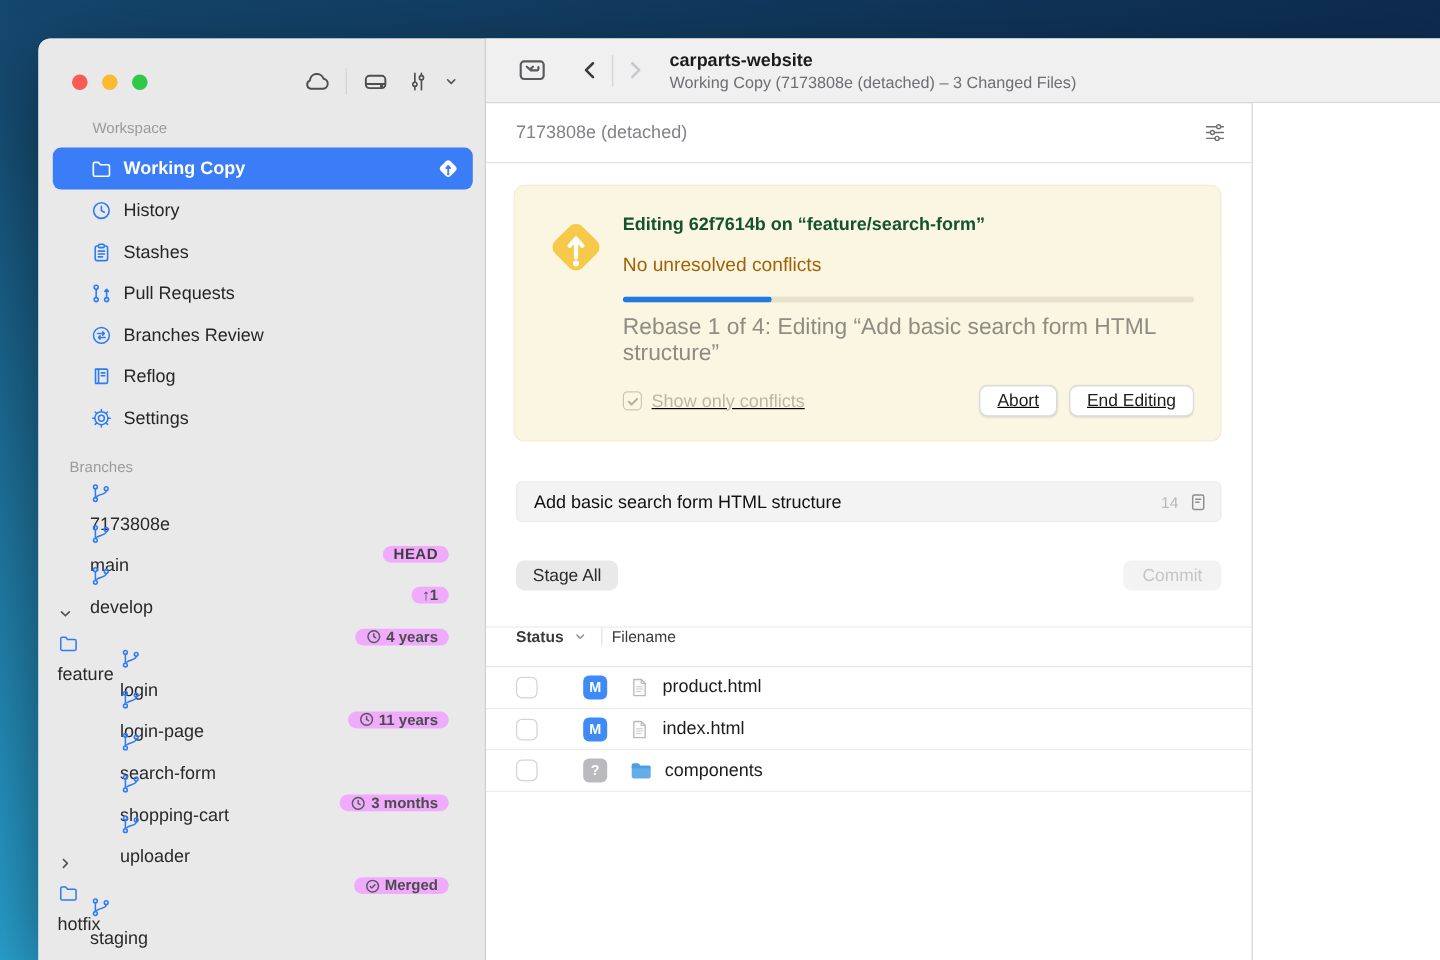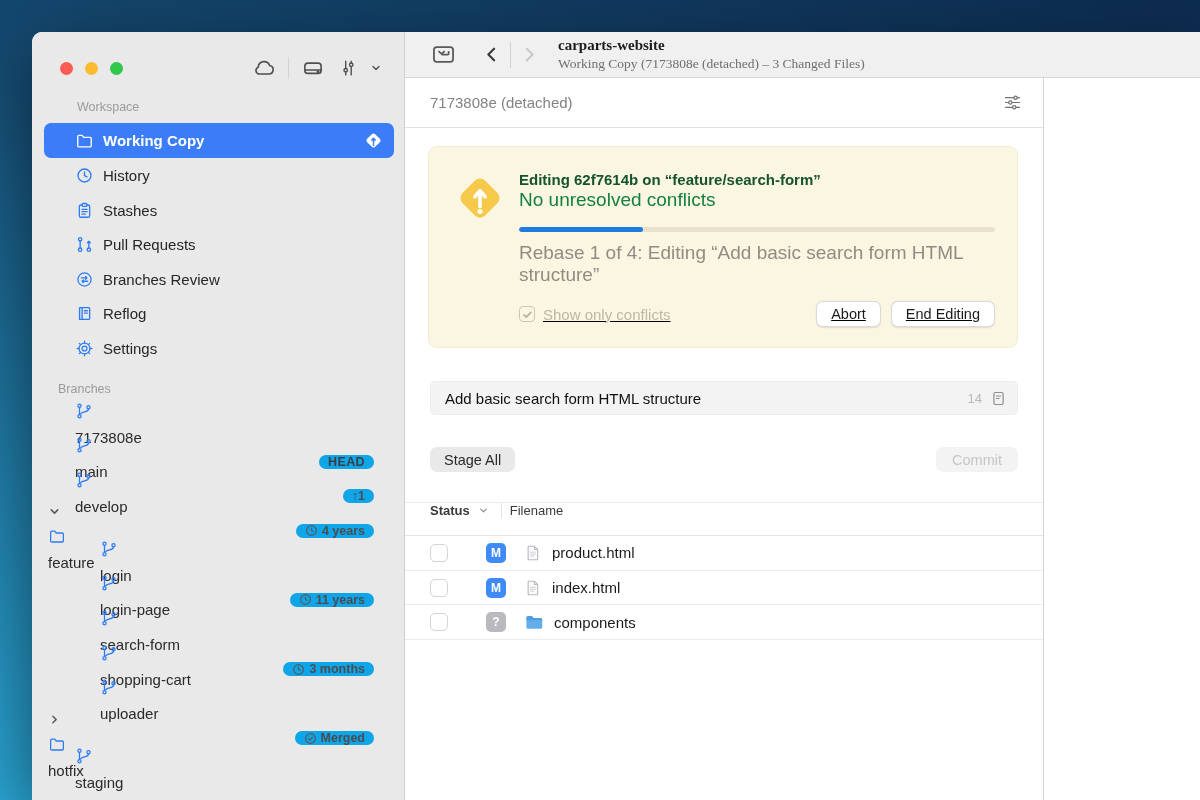--- a/index.html
+++ b/index.html
@@ -28,44 +28,44 @@
   .lbl-branches { margin:16px 0 6px 26px; }
   .nav-item { height:34.5px; display:flex; align-items:center; padding-left:43px; gap:9px; font-size:15px; color:#262628; }
   .nav-item .nicon { color:#2d7cf5; display:flex; }
   .nav-item.selected { margin:0 10px 1px 12px; padding-left:31px; border-radius:7px; background:#3b7df6; color:#fff; font-weight:600; }
   .nav-item.selected .nicon { color:#fff; }
   .sel-badge { margin-left:auto; margin-right:10px; display:flex; }
   .brow { height:34.6px; display:flex; align-items:flex-start; gap:9px; font-size:15px; color:#2a2a2c;flex-direction:column; }
   .b0 { padding-left:43px; } .bf { padding-left:16px; } .b1 { padding-left:68px; }
   .brow .bicon { color:#2d7cf5; display:flex; }
   .brow .chev { color:#55555a; display:flex; }
-  .pill { margin-left:auto; margin-right:30px; height:17px; background:#0ea5e9; border-radius:10px;
+  .pill { margin-left:auto; margin-right:30px; height:17px; background:#f0abfc; border-radius:10px;
           display:flex; align-items:center; gap:4px; padding:0 9px; font-size:12.5px; font-weight:600; color:#4c4c4e; }
   .pill.head { font-weight:700; letter-spacing:.4px; color:#3e3e40; }
   .pill .picon { display:flex; color:#58585c; }
   
   .main { flex:1; display:flex; flex-direction:column; background:#fff; }
-  .toolbar { height:46px; background:#f0f0f1; border-bottom:1px solid #d6d6d8; display:flex; align-items:center; padding-left:25px;font-family:Liberation Serif, serif; }
+  .toolbar { height:54px; background:#f0f0f1; border-bottom:1px solid #d6d6d8; display:flex; align-items:center; padding-left:25px; }
   .tb-btn { display:flex; color:#5a5a5e; }
   .nav-chevrons { display:flex; align-items:center; margin-left:26px; gap:10px; }
   .title-block { margin-left:20px; }
   .tb-title { font-size:15px; font-weight:700; color:#1c1c1e; }
   .tb-sub { font-size:13.5px; color:#6e6e73; margin-top:2px; }
   .content { flex:1; display:flex; min-height:0; }
   .left-pane { width:638px; min-width:638px; display:flex; flex-direction:column; }
   .right-pane { flex:1; background:#fff; border-left:1px solid #d5d5d7; }
   .commit-header { height:50px; border-bottom:1px solid #e2e2e4; display:flex; align-items:center; padding:0 20px 0 25px; }
   .ch-text { font-size:15px; color:#828287; }
   .ch-filter { margin-left:auto; color:#6f6f74; display:flex; }
   
   .banner { margin:18px 25px 0 23px; background:#fbf6e2; border:1px solid #f3ecd0; border-radius:9px; padding:24px 22px 20px 24px; display:flex; }
   .warn-col { width:54px; margin-right:12px; }
   .banner-body { flex:1; min-width:0; }
   .bn-title { font-size:15px; font-weight:700; color:#14532d; }
-  .bn-sub { font-size:19px; color:#15803d; margin-top:1px; }
+  .bn-sub { font-size:16px; color:#a16207; margin-top:17px; }
   .bn-text { font-size:15px; line-height:21px; color:#8f8d83; margin-top:14px; max-width:502px; }
   .progress { margin-top:16px; height:5px; border-radius:2.5px; background:#e7e1ce; overflow:hidden; }
   .progress-fill { height:100%; background:#1f7bdf; border-radius:2.5px; }
   .bn-progress-label { margin-top:10px; font-size:19px; color:#8f8d83; }
   .bn-footer { margin-top:15px; display:flex; align-items:center;text-decoration:underline; }
   .cb { width:16px; height:16px; border:1.5px solid #cdc7b2; border-radius:4px; display:flex; align-items:center; justify-content:center; color:#b6b09a; }
   .cb-label { margin-left:8px; font-size:15px; color:#bcb8a4; }
   .bn-buttons { margin-left:auto; display:flex; gap:10px; }
   .btn-white { background:#fff; border:1px solid #dadade; border-radius:7px; height:26px; padding:0 14px;
                font-size:14.5px; color:#1c1c1e; display:flex; align-items:center; box-shadow:0 .5px 1.5px rgba(0,0,0,.1); font-family:inherit; }

